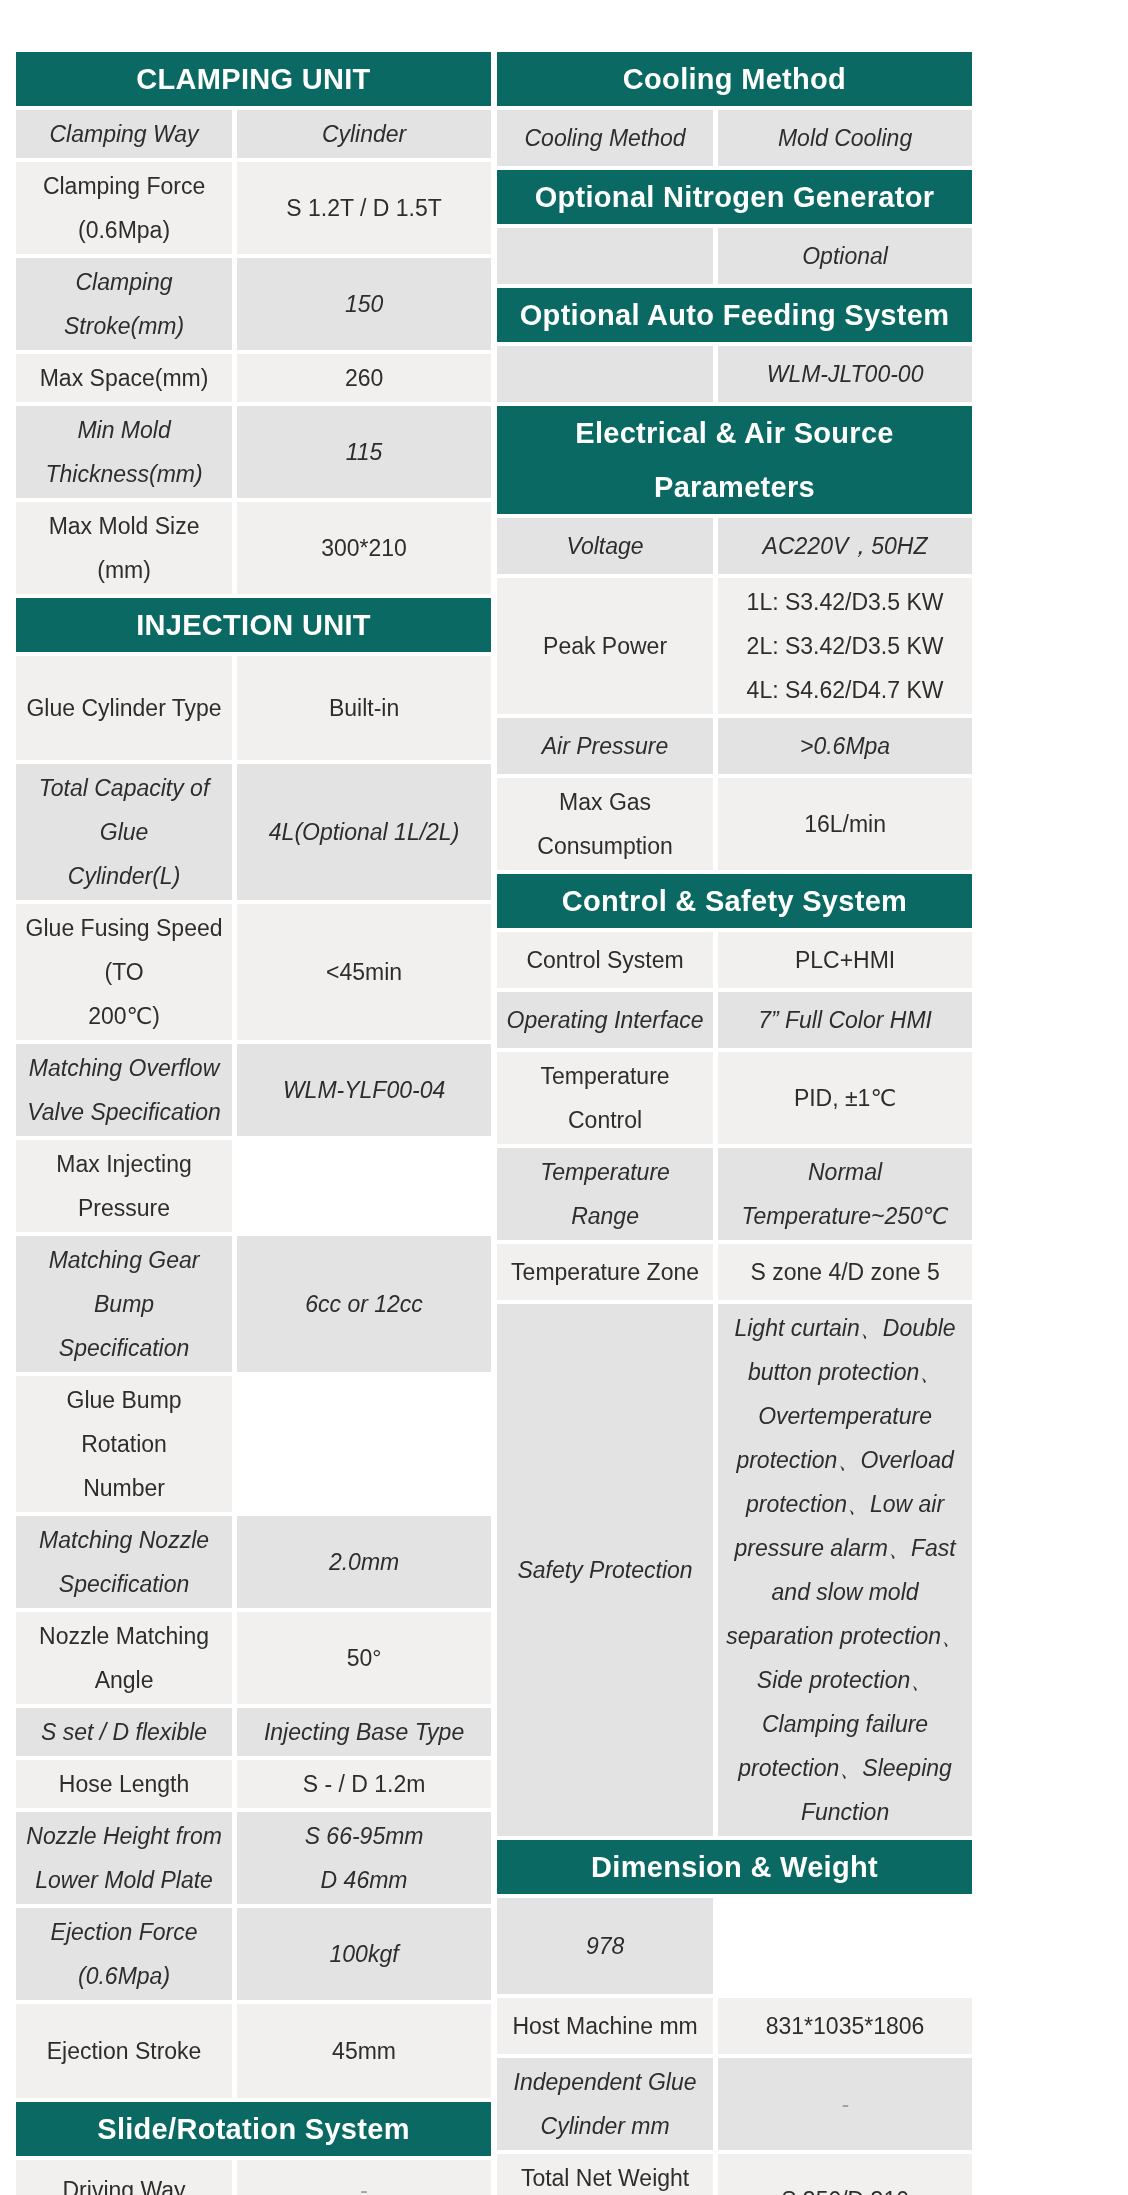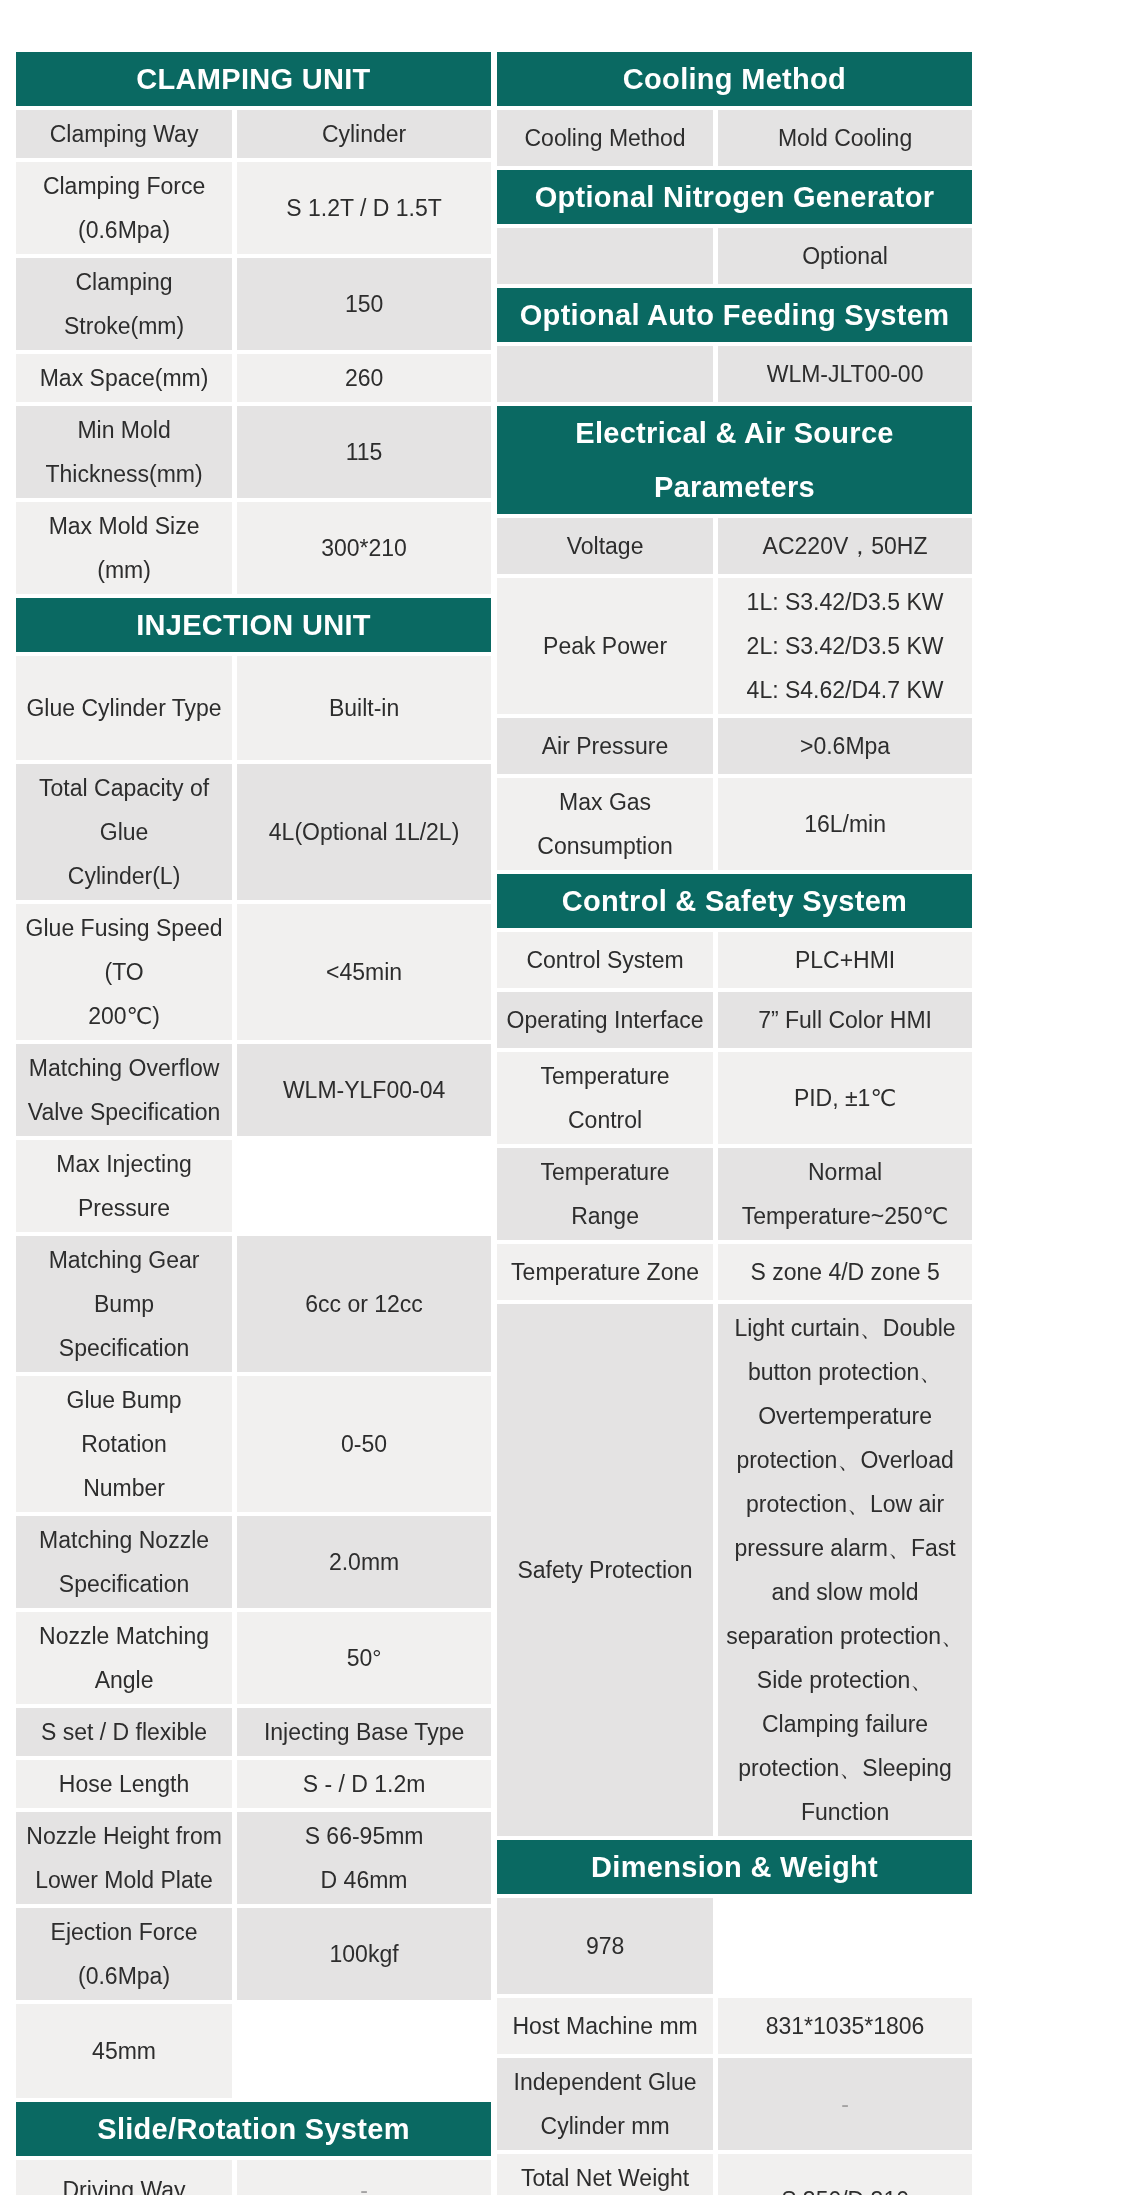--- a/index.html
+++ b/index.html
@@ -48,21 +48,21 @@
     justify-content: center;
     text-align: center;
     font-size: 23px;
     line-height: 44px;
     min-height: 48px;
     color: #2d2d2d;
     white-space: pre-line;
     padding: 2px 8px;
     box-sizing: border-box;
   }
-  .cell.dark  { background: #e4e3e3; }
+  .cell.dark  { background: #e4e3e3; font-style: italic; }
   .cell.light { background: #f1f0ef; }
   .cell.muted { color: #a3a2a2; }
   #col-right .cell { min-height: 56px; }
   
   #col-left .sec-1 .row:nth-of-type(2) .cell { min-height: 104px; }  
   #col-left .sec-2 .row:nth-of-type(2) .cell { min-height: 94px; }   
   #col-left .sec-3 .row .cell { min-height: 60px; }                  
   #col-left .sec-3 .row:nth-of-type(5) .cell { min-height: 108px; }  
   #col-right .sec-5 .row:nth-of-type(2) .cell { min-height: 96px; }  
 </style>
@@ -125,21 +125,20 @@
           <div class="cell label light">Max Injecting Pressure</div>
         </div>
         <div class="row">
           <div class="cell label dark">Matching Gear Bump
 Specification</div>
           <div class="cell value dark">6cc or 12cc</div>
         </div>
         <div class="row">
           <div class="cell label light">Glue Bump Rotation
 Number</div>
-          <div class="cell value light">0-50</div>
         </div>
         <div class="row">
           <div class="cell label dark">Matching Nozzle
 Specification</div>
           <div class="cell value dark">2.0mm</div>
         </div>
         <div class="row">
           <div class="cell label light">Nozzle Matching Angle</div>
           <div class="cell value light">50°</div>
         </div>
@@ -158,20 +157,21 @@
 D 46mm</div>
         </div>
       </div>
       <div class="section sec-2">
         <div class="row">
           <div class="cell label dark">Ejection Force
 (0.6Mpa)</div>
           <div class="cell value dark">100kgf</div>
         </div>
         <div class="row">
+          <div class="cell label light">Ejection Stroke</div>
           <div class="cell value light">45mm</div>
         </div>
       </div>
       <div class="section sec-3">
         <div class="sec-header">Slide/Rotation System</div>
         <div class="row">
           <div class="cell label light">Driving Way</div>
           <div class="cell value light muted">-</div>
         </div>
         <div class="row">

